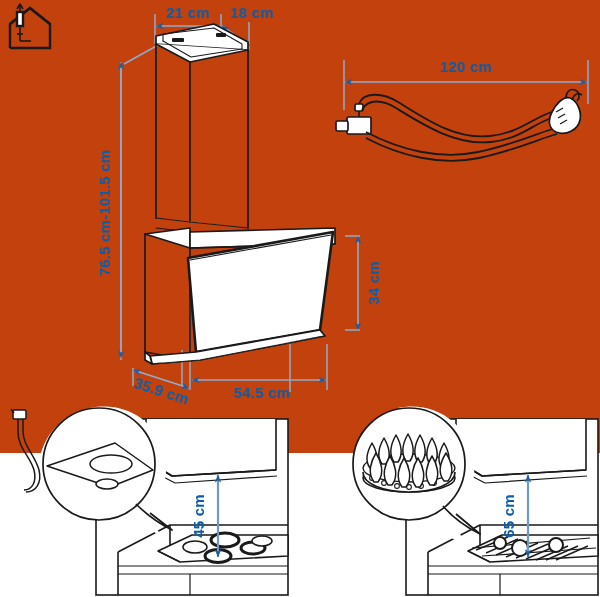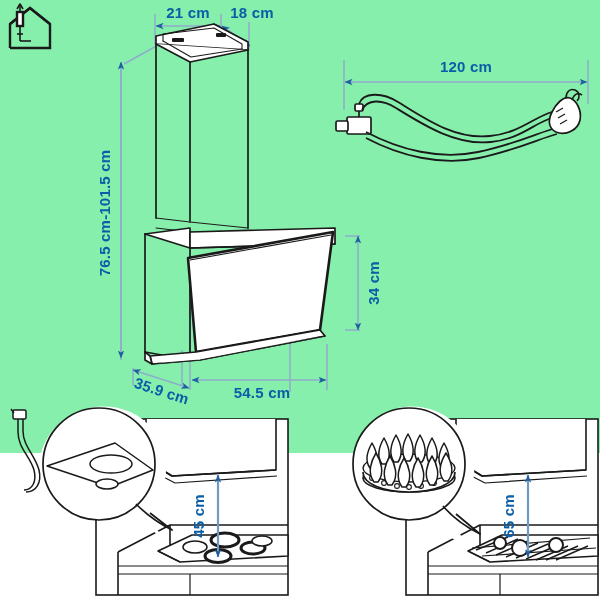--- a/index.html
+++ b/index.html
@@ -1,18 +1,18 @@
 <!DOCTYPE html>
 <html><head>
 <meta charset="utf-8">
 <style>
   html,body{margin:0;padding:0;background:#ffffff;}
   body{width:600px;height:597px;overflow:hidden;
        font-family:"Liberation Sans","DejaVu Sans",sans-serif;}
-  #stage{position:relative;width:600px;height:453px;background:#86efac;text-align:center;}
+  #stage{position:relative;width:600px;height:453px;background:#c2410c;text-align:center;}
   #stage svg{position:absolute;left:0;top:0;}
   .dimtxt{font-family:"Liberation Sans","DejaVu Sans",sans-serif;
           font-size:15px;font-weight:bold;fill:#0A5EA8;letter-spacing:.2px;}
 </style>
 </head>
 <body>
 
 <div id="stage">
 
   <svg width="600" height="597" viewBox="0 0 600 597">

